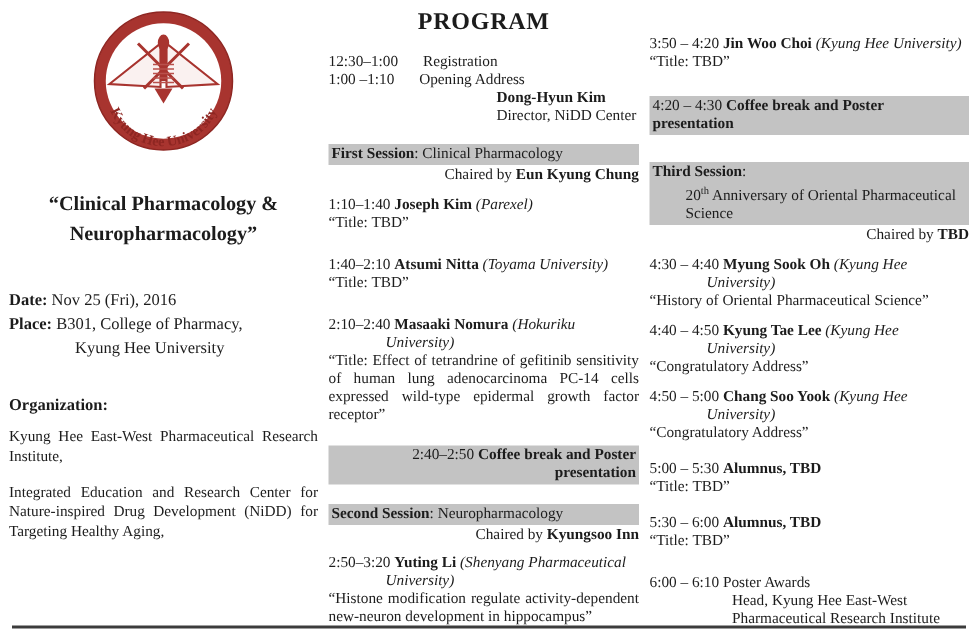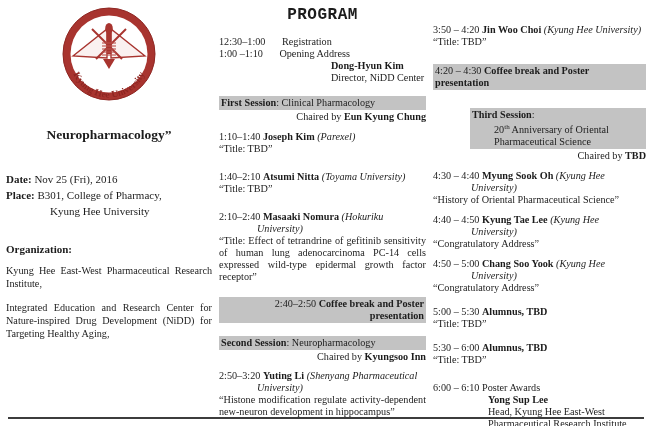--- a/index.html
+++ b/index.html
@@ -22,31 +22,31 @@
   .logo-wrap { text-align:center; margin-top:2px; }
   .main-title { font-size:17px; font-weight:bold; text-align:center; line-height:26px; margin-top:10px; }
   .sub-title  { font-size:13.5px; font-weight:bold; text-align:center; line-height:20px; margin-top:20px; }
   .meta { margin-top:26px; font-size:11px; line-height:16px; }
   .meta .indent2 { padding-left:44px; }
   .org { margin-top:24px; }
   .org-label { font-weight:bold; font-size:11px; margin-bottom:9px; }
   .org p { margin:0 0 11px 0; text-align:justify; font-size:10.2px; line-height:13px; }
 
   
-  .program-title { font-size:16px; font-weight:bold; text-align:center; letter-spacing:.5px; margin:2px 0 0; line-height:18px;font-family:Liberation Mono, monospace; }
+  .program-title { font-size:16px; font-weight:bold; text-align:center; letter-spacing:.5px; margin:2px 0 0; line-height:18px; }
   .sched-block { margin-top:12px; }
   .sched .lbl { margin-left:14px; }
   .opener { margin-left:112px; }
   .bar { background:#c3c3c3; padding:1px 2px; }
   .chair-line { text-align:right; margin-top:1px; }
   .talk-head { text-indent:-38px; padding-left:38px; }
   .talk-title { text-align:justify; }
   .person-block { padding-left:55px; } .mt7{margin-top:7px;} .mt8{margin-top:8px;}
   .mt10{margin-top:8px;} .mt12{margin-top:12px;} .mt13{margin-top:13px;}
-  .mt14{margin-top:14px;text-align:right;} .mt16{margin-top:16px;} .mt18{margin-top:18px;margin-left:37px;}
+  .mt14{margin-top:14px;text-align:right;} .mt16{margin-top:16px;} .mt18{margin-top:18px;}
   .mt20{margin-top:20px;}
 
   .s3-line2 { padding-left:22px; }
 
   .bottom-rule { position:absolute; left:8px; right:6px; top:417px; height:2px; background:#3c3c3c; }
 </style>
 </head>
 <body>
 
 <div class="page">
@@ -75,20 +75,21 @@
             <path id="seal-arc" d="M 9.5 53 A 38.5 38.5 0 0 0 86.5 53"></path>
           </defs>
         <text font-size="9.5" fill="#8e2622" font-weight="bold" font-family="Liberation Serif, serif">
           <textPath href="#seal-arc" startOffset="50%" text-anchor="middle">Kyung Hee University</textPath>
         </text>
       </svg>
     </div>
 
 
     <div class="sub-title">
+      <div>“Clinical Pharmacology &amp;</div>
       <div>Neuropharmacology”</div>
     </div>
 
     <div class="meta">
       <div>
         <span class="b">Date:</span>
         <span>Nov 25 (Fri), 2016</span>
       </div>
       <div>
         <span class="b">Place:</span>
@@ -253,21 +254,20 @@
       </div>
       <div class="talk-title">“Title: TBD”</div>
     </div>
 
     <div class="mt16">
       <div>
         <span class="u">6:00 – 6:10</span>
         <span>Poster Awards</span>
       </div>
       <div class="person-block">
-        <div class="b">Yong Sup Lee</div>
         <div>Head, Kyung Hee East-West</div>
         <div>Pharmaceutical Research Institute</div>
       </div>
     </div>
 
   </div>
 
   <div class="bottom-rule"></div>
 </div>
 

